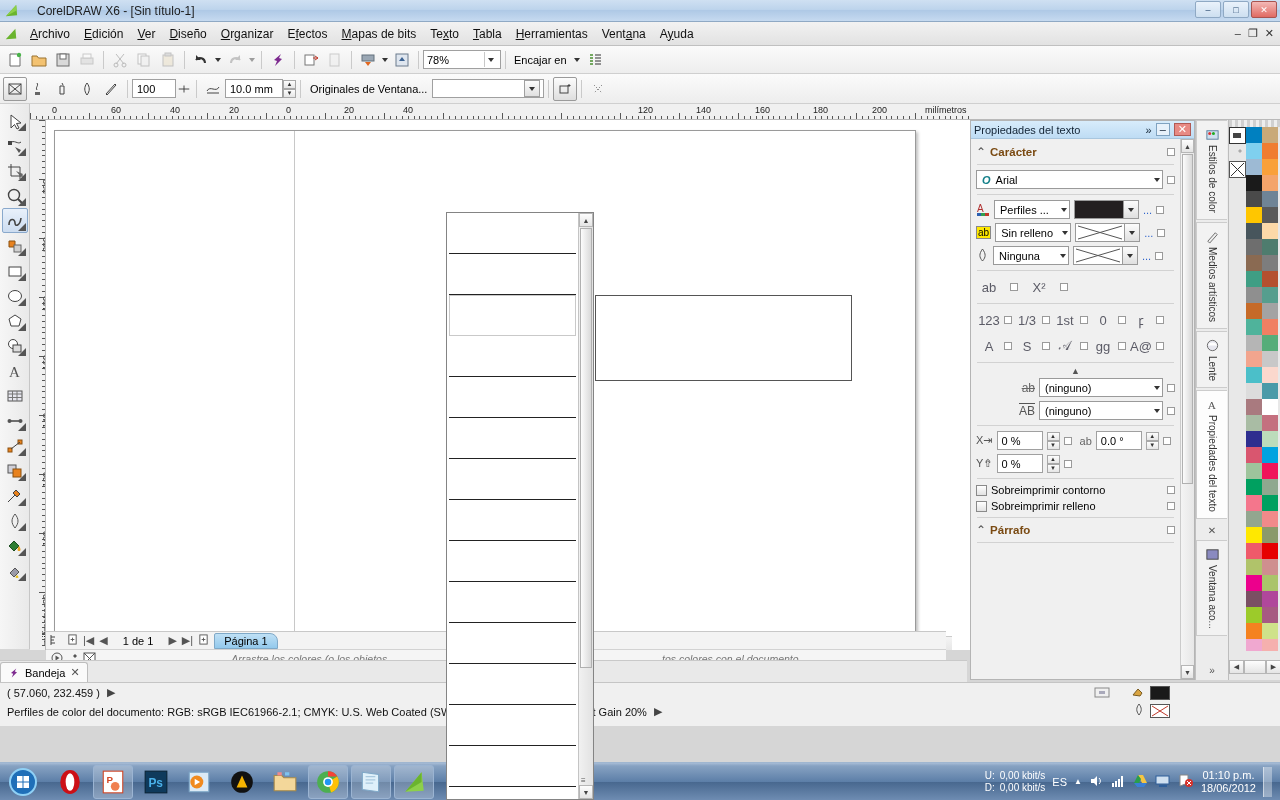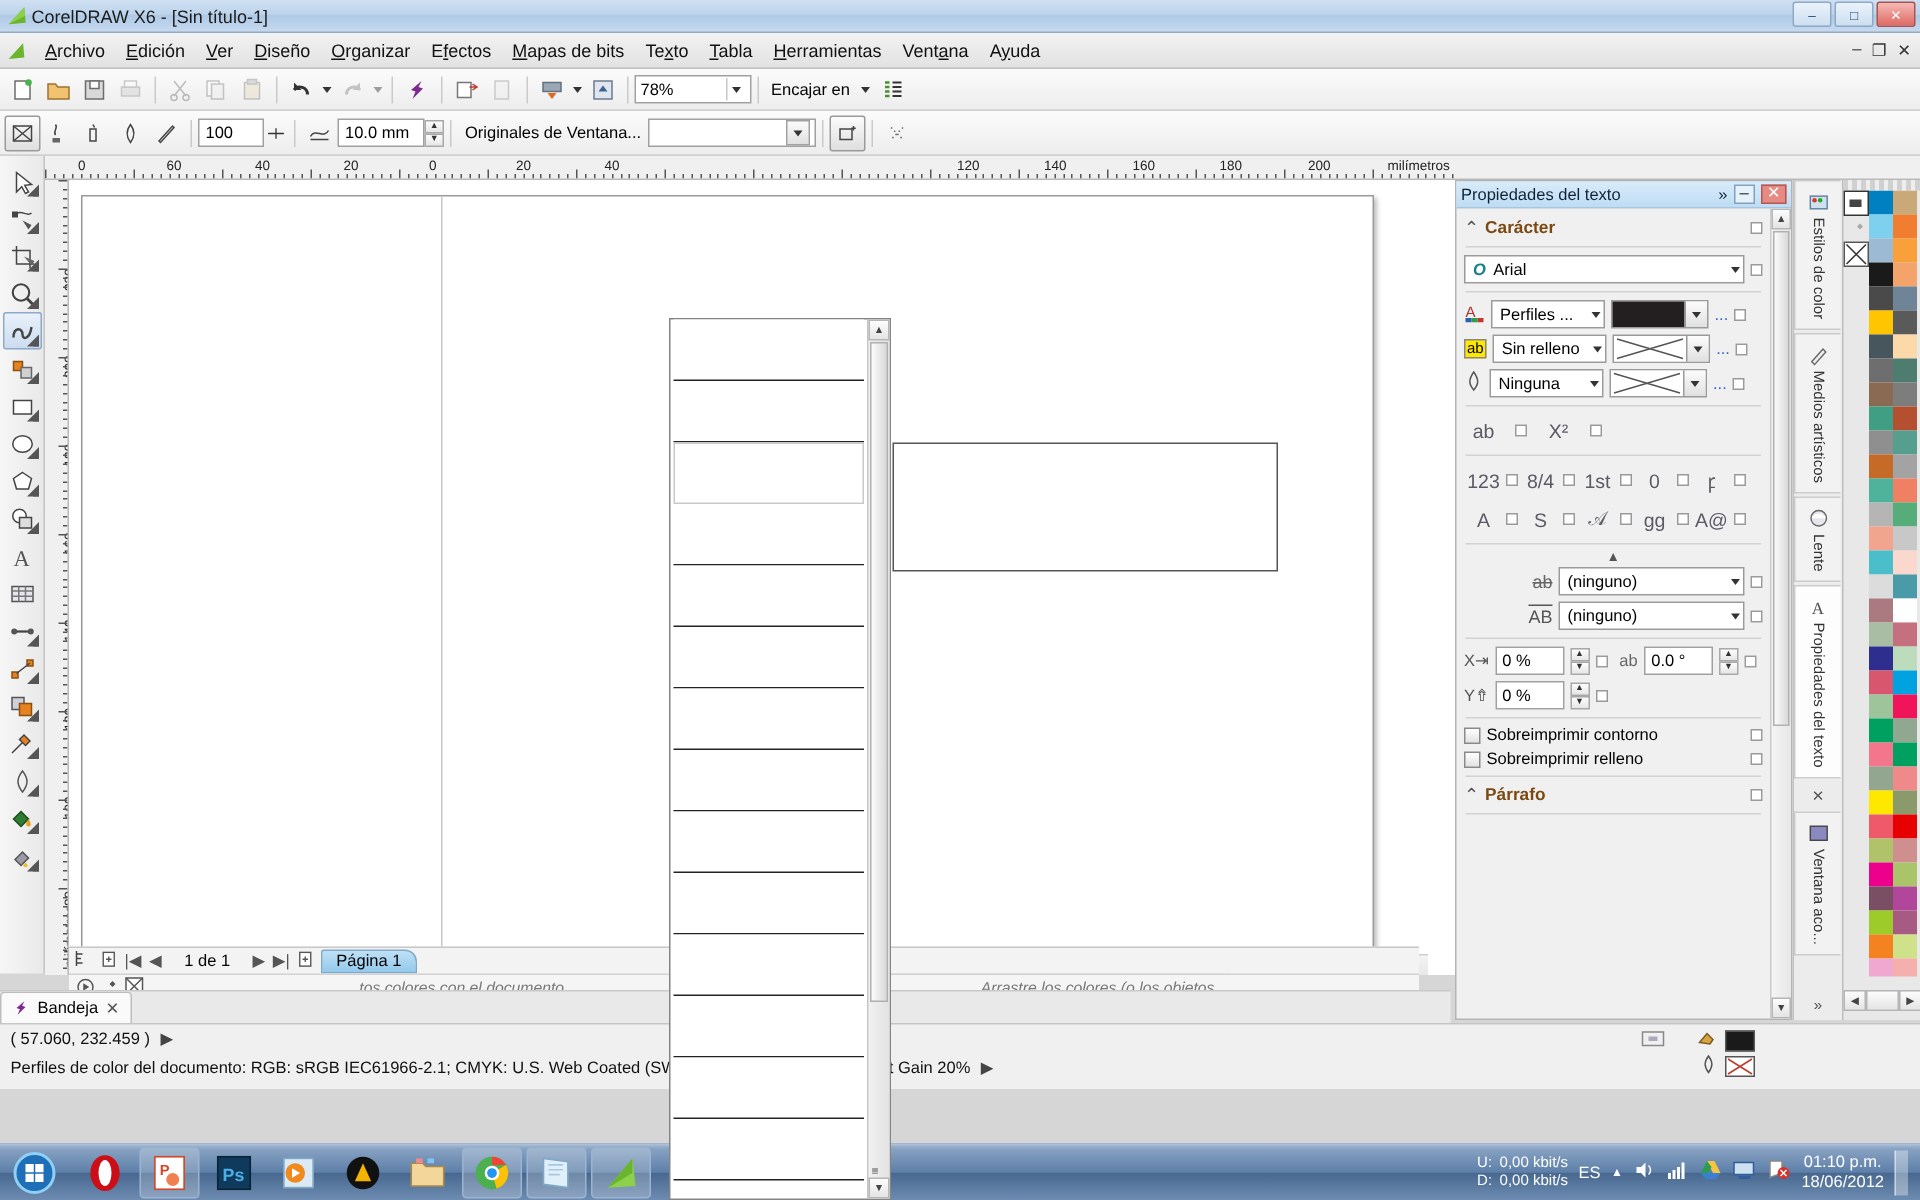--- a/index.html
+++ b/index.html
@@ -9,21 +9,21 @@
     font-family:"Liberation Sans", sans-serif; font-size:11px;
     background:#d6d6d6; user-select:none;
   }
   
   #titlebar {
     height:22px; width:100%;
     background:linear-gradient(to bottom,#cfe0f2 0%,#bdd4ec 45%,#afc9e6 50%,#c6daf0 100%);
     border-bottom:1px solid #8fa9c4;
     display:flex; align-items:center; padding-left:4px; position:relative;
   }
-  #titlebar .ttext { font-size:12px; color:#1c1c1c; margin-left:2px; }
+  #titlebar .ttext { font-size:12px; color:#1c1c1c; margin-left:18px; }
   .winbtns { position:absolute; right:3px; top:1px; display:flex; gap:2px; }
   .winbtn {
     width:26px; height:17px; border:1px solid #8fa9c4; border-radius:2px;
     background:linear-gradient(to bottom,#eaf2fb,#cddff0);
     font-size:9px; color:#26486e; display:flex; align-items:center; justify-content:center;
   }
   .winbtn.close { background:linear-gradient(to bottom,#f4b9b6,#e06a63); border-color:#a85450; color:#fff; }
   
   #menubar {
     height:24px; background:linear-gradient(to bottom,#f2f2f2,#e2e2e2);
@@ -125,21 +125,21 @@
     background:linear-gradient(to right,#fcfcfc,#d9d9d9); border:1px solid #b0b0b0; }
   
   #pagenav { position:absolute; left:46px; bottom:33px; right:334px; height:18px;
     background:#f3f3f3; border-top:1px solid #c8c8c8; display:flex; align-items:center; gap:5px; padding:0 4px; }
   .pgtab { background:linear-gradient(to bottom,#bfe0f5,#93c9ec); border:1px solid #7fa9c8;
     padding:1px 9px; font-size:11px; border-radius:2px 8px 0 0; }
   #colorbar { position:absolute; left:46px; bottom:14px; right:334px; height:19px;
     background:#f5f5f5; border-top:1px solid #d2d2d2; display:flex; align-items:center; gap:4px; padding:0 5px; }
   #colorbar .hint { flex:1; text-align:center; font-style:italic; color:#777; font-size:10.5px; }
   #trayrow { position:absolute; left:0; bottom:0; width:967px; height:22px;
-    background:#e9e9e9; border-top:1px solid #c9c9c9; display:flex; }
+    background:#e9e9e9; border-top:1px solid #c9c9c9; display:flex; align-items:flex-end; }
   .traytab { display:flex; align-items:center; gap:5px; background:#fafafa;
     border:1px solid #bdbdbd; border-bottom:none; padding:3px 7px; border-radius:3px 3px 0 0; font-size:11px; }
   
   #statusbar { width:1280px; height:44px; background:#f0f0f0; border-top:1px solid #c5c5c5;
     font-size:11px; color:#111; position:relative; }
   .srow { display:flex; align-items:center; gap:7px; padding:3px 7px; }
   
   #taskbar { position:absolute; left:0; bottom:0; width:1280px; height:38px;
     background:linear-gradient(to bottom,#a7bcd6 0%,#87a2c2 8%,#5d7fa8 50%,#48688f 52%,#6e8cb2 100%);
     border-top:1px solid #9fb6d0; display:flex; align-items:center; }
@@ -839,22 +839,22 @@
         </svg></span>
     <span>
       <svg width="12" height="12" viewBox="0 0 12 12">
           <path d="M2 10 L7 5 l-1-1 2-2 2 2-2 2-1-1-5 5z" fill="#555"></path>
         </svg></span>
     <span>
       <svg width="13" height="13" viewBox="0 0 13 13">
           <rect x="1" y="1" width="11" height="11" fill="#fff" stroke="#555"></rect>
           <path d="M1 1 L12 12M12 1 L1 12" stroke="#555"></path>
         </svg></span>
+    <span class="hint">Arrastre los colores (o los objetos</span>
     <span class="hint">tos colores con el documento.</span>
-    <span class="hint">Arrastre los colores (o los objetos</span>
   </div>
 
   <div id="trayrow">
     <div class="traytab">
       <svg width="12" height="12" viewBox="0 0 16 16">
         <path d="M11 2 L4 8 L7 9 L5 14 L12 7 L9 6 Z" fill="#7d2a8f"></path>
         </svg>
       <span>Bandeja</span>
       <span style="color:#555">✕</span>
     </div>
@@ -963,21 +963,21 @@
           <span class="otbtn">ab</span>
           <span class="chk"></span>
           <span class="otbtn">X²</span>
           <span class="chk"></span>
         </div>
         <div class="dsep"></div>
 
         <div class="drow" style="gap:2px" id="ot-row1">
             <span class="otbtn">123</span>
             <span class="chk"></span>
-            <span class="otbtn">8/4</span>
+            <span class="otbtn">1/3</span>
             <span class="chk"></span>
             <span class="otbtn">1st</span>
             <span class="chk"></span>
             <span class="otbtn">0</span>
             <span class="chk"></span>
             <span class="otbtn">ꝼ</span>
             <span class="chk"></span>
           </div>
         <div class="drow" style="gap:2px" id="ot-row2">
             <span class="otbtn">A</span>

